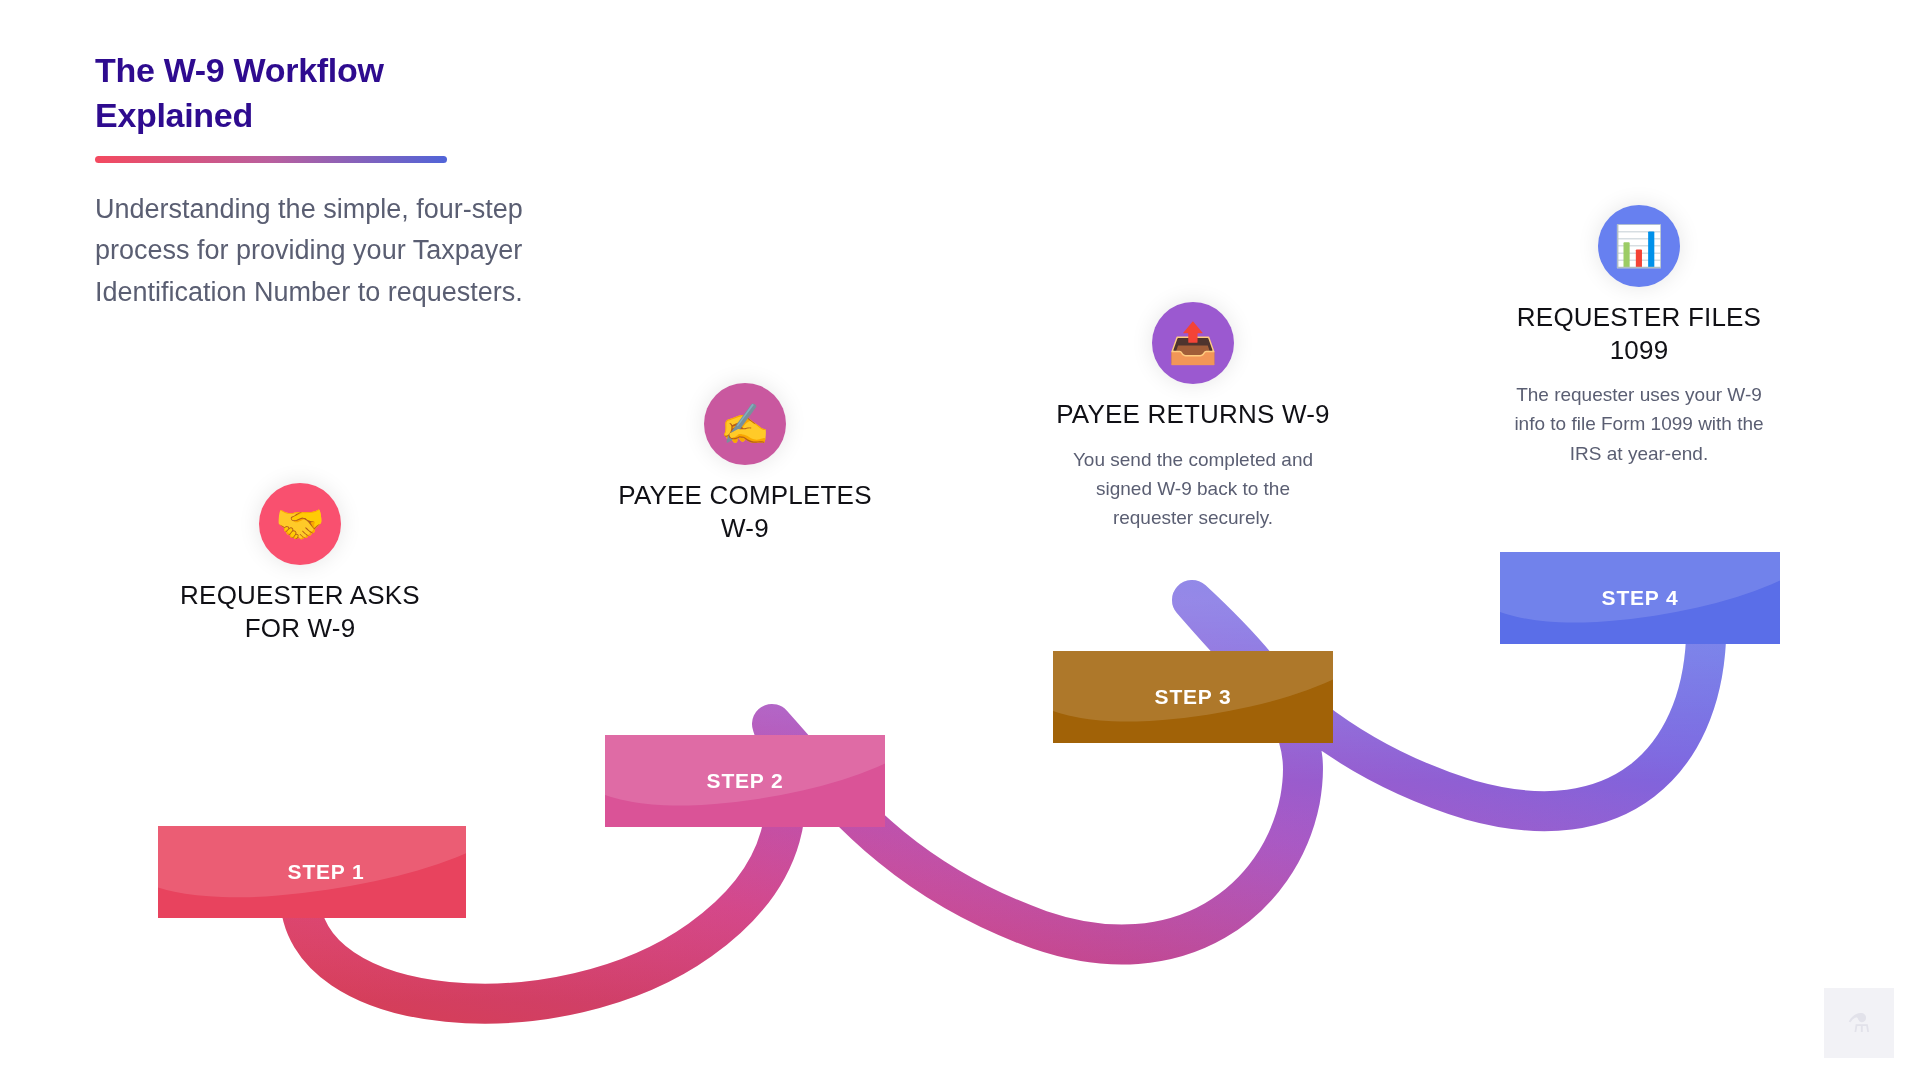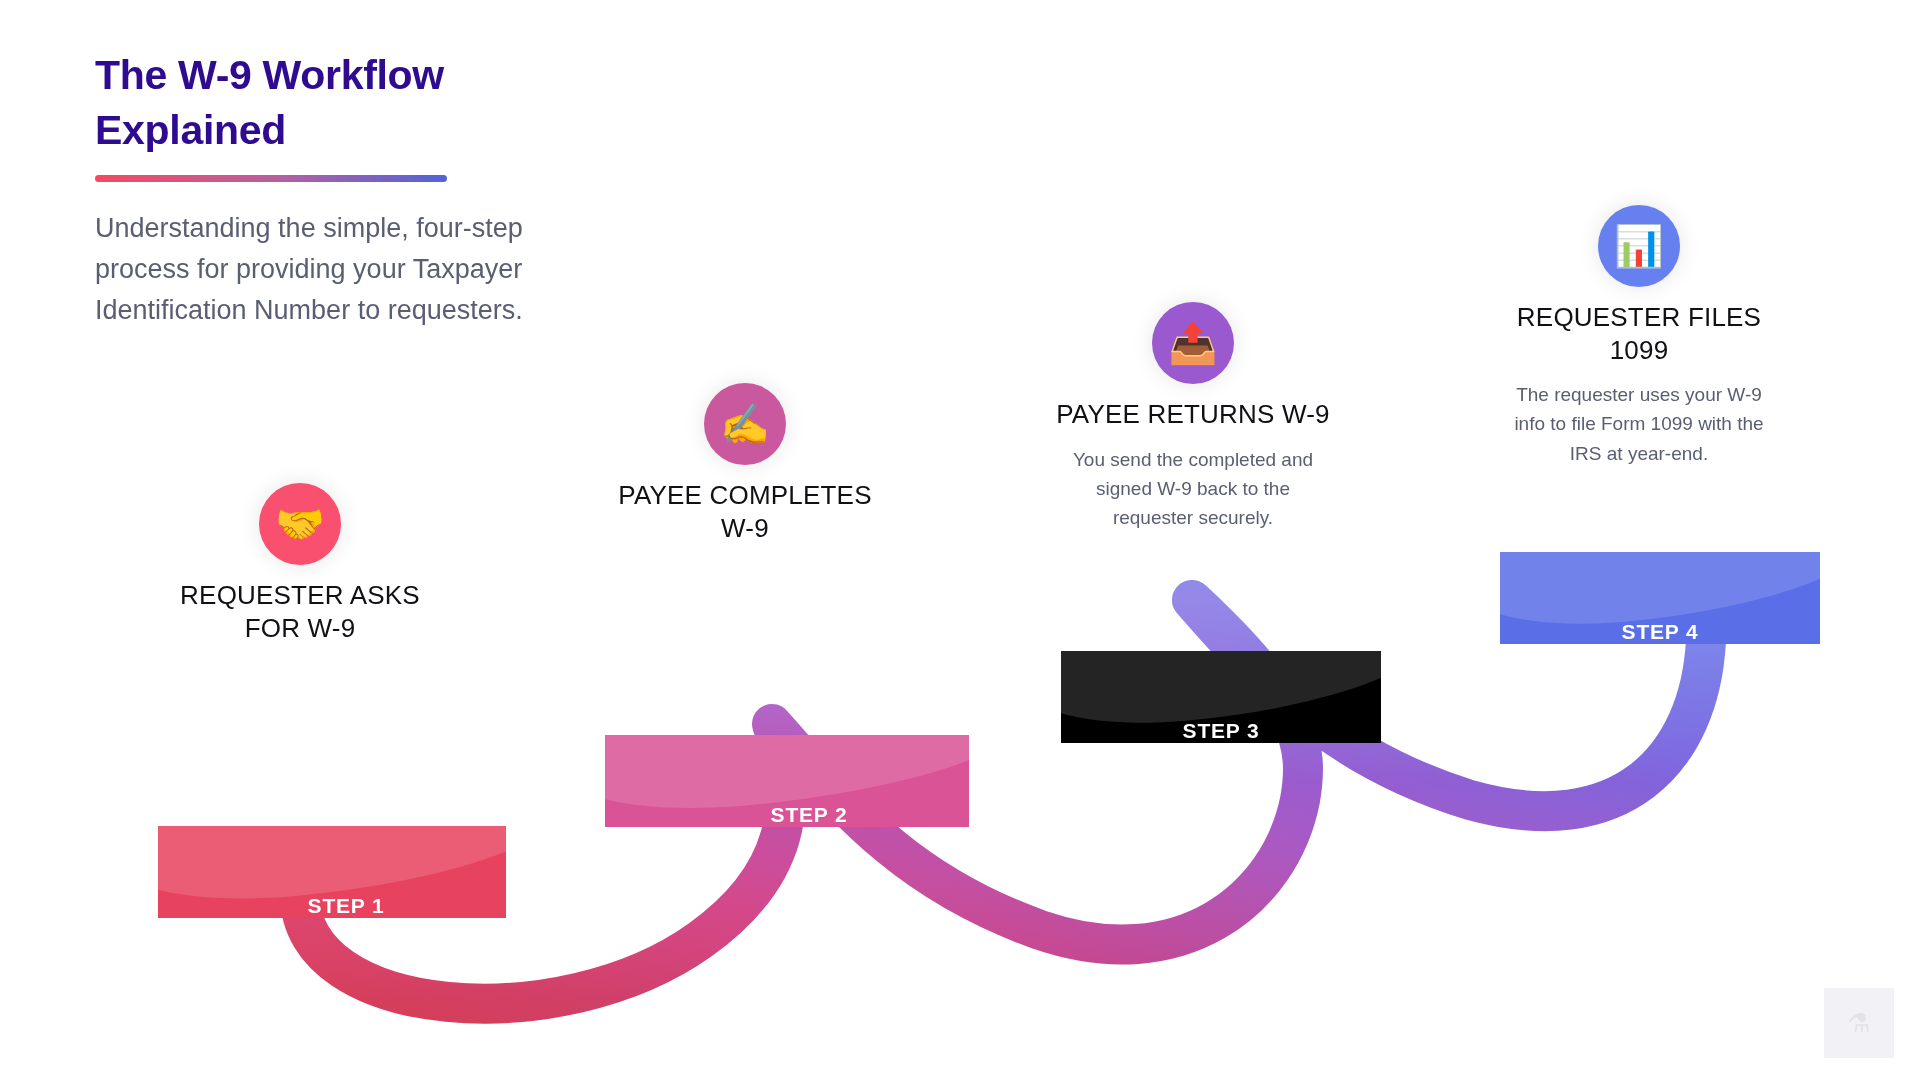--- a/index.html
+++ b/index.html
@@ -17,21 +17,21 @@
   }
 
   
   .header {
     position: absolute;
     left: 95px;
     top: 48px;
     width: 440px;
   }
   .header-title {
-    font-size: 41px;
+    font-size: 34px;
     line-height: 1.33;
     font-weight: bold;
     color: #2e0b8f;
     letter-spacing: -0.3px;
     margin: 0;
   }
   .header-rule {
     margin-top: 18px;
     width: 352px;
     height: 7px;
@@ -86,24 +86,24 @@
     margin-top: 14px;
     font-size: 19px;
     line-height: 1.55;
     color: #5a5e72;
     padding: 0 8px;
   }
 
   
   .step-banner {
     position: absolute;
-    width: 320px;
+    width: 280px;
     height: 92px;
     display: flex;
-    align-items: flex-end;
+    align-items: center;
     justify-content: center;
     color: #ffffff;
     font-size: 21px;
     font-weight: bold;
     letter-spacing: 0.8px;
     overflow: hidden;
   }
   .step-banner .sheen {
     position: absolute;
     left: -10%;
@@ -188,33 +188,33 @@
   <span class="sheen"></span>
   <span class="blabel">STEP 1</span>
 </div>
 
 <div class="step" style="left:600px; top:383px;">
   <div class="step-icon" style="background:#c9589f;">
     <span>✍️</span>
   </div>
   <div class="step-title">PAYEE COMPLETES W-9</div>
 </div>
-<div class="step-banner" style="left:605px; top:735px; background:#da5397;padding-left:44px;">
+<div class="step-banner" style="left:605px; top:735px; background:#da5397;">
   <span class="sheen"></span>
   <span class="blabel">STEP 2</span>
 </div>
 
 <div class="step" style="left:1048px; top:302px;">
   <div class="step-icon" style="background:#9b59d0;">
     <span>📤</span>
   </div>
   <div class="step-title">PAYEE RETURNS W-9</div>
   <div class="step-desc">You send the completed and signed W-9 back to the requester securely.</div>
 </div>
-<div class="step-banner" style="left:1053px; top:651px; background:#000000;margin-left:8px;">
+<div class="step-banner" style="left:1053px; top:651px; background:#a16207;">
   <span class="sheen"></span>
   <span class="blabel">STEP 3</span>
 </div>
 
 <div class="step" style="left:1494px; top:205px;">
   <div class="step-icon" style="background:#6780f0;">
     <span>📊</span>
   </div>
   <div class="step-title">REQUESTER FILES 1099</div>
   <div class="step-desc">The requester uses your W-9 info to file Form 1099 with the IRS at year-end.</div>

